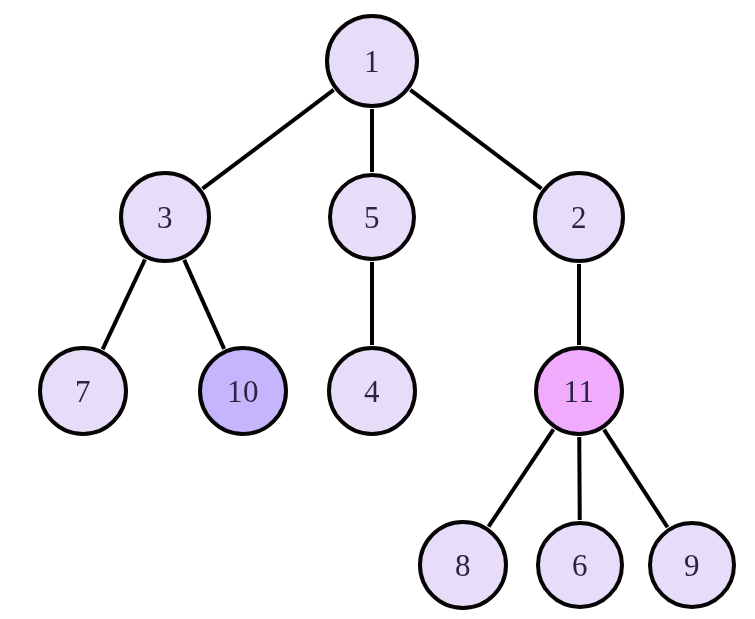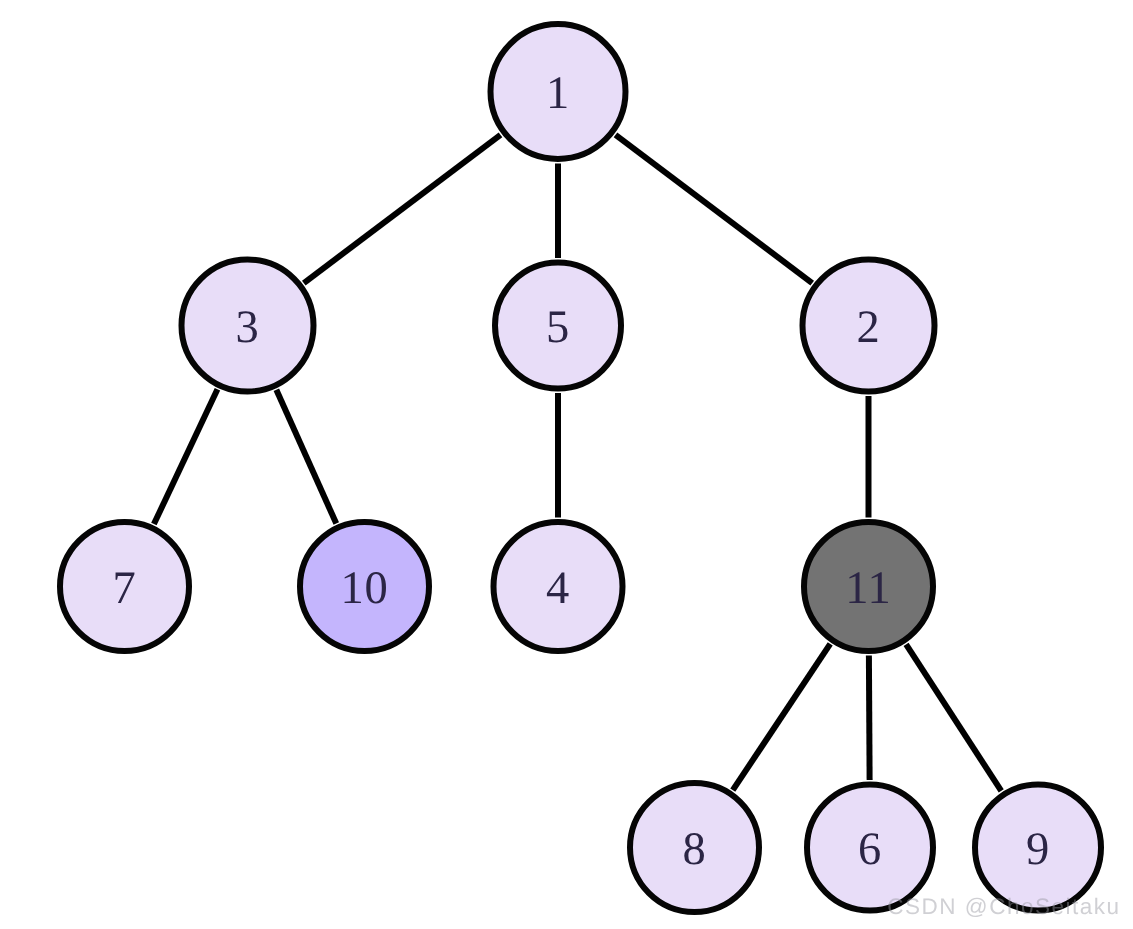--- a/index.html
+++ b/index.html
@@ -87,29 +87,28 @@
       </div>
       <div class="node" style="left: 38px; top: 346px; width: 90px; height: 90px; background: rgb(232, 221, 248); border-color: rgb(5, 5, 5); border-width: 4px;">
         <span class="node-label" style="color: rgb(43, 37, 69);">7</span>
       </div>
       <div class="node" style="left: 198px; top: 346px; width: 90px; height: 90px; background: #c4b5fd; border-color: rgb(5, 5, 5); border-width: 4px;">
         <span class="node-label" style="color: rgb(43, 37, 69);">10</span>
       </div>
       <div class="node" style="left: 327px; top: 346px; width: 90px; height: 90px; background: rgb(232, 221, 248); border-color: rgb(5, 5, 5); border-width: 4px;">
         <span class="node-label" style="color: rgb(43, 37, 69);">4</span>
       </div>
-      <div class="node" style="left: 534px; top: 346px; width: 90px; height: 90px; background: #737373; border-color: rgb(5, 5, 5); border-width: 4px;">
+      <div class="node" style="left: 534px; top: 346px; width: 90px; height: 90px; background: #f0abfc; border-color: rgb(5, 5, 5); border-width: 4px;">
         <span class="node-label" style="color: rgb(43, 37, 69);">11</span>
       </div>
       <div class="node" style="left: 418px; top: 520px; width: 90px; height: 90px; background: rgb(232, 221, 248); border-color: rgb(5, 5, 5); border-width: 4px;">
         <span class="node-label" style="color: rgb(43, 37, 69);">8</span>
       </div>
       <div class="node" style="left: 536px; top: 521px; width: 88px; height: 88px; background: rgb(232, 221, 248); border-color: rgb(5, 5, 5); border-width: 4px;">
         <span class="node-label" style="color: rgb(43, 37, 69);">6</span>
       </div>
       <div class="node" style="left: 648px; top: 521px; width: 88px; height: 88px; background: rgb(232, 221, 248); border-color: rgb(5, 5, 5); border-width: 4px;">
         <span class="node-label" style="color: rgb(43, 37, 69);">9</span>
       </div>
     </div>
 
-  <div id="watermark">CSDN @ChoSeitaku</div>
 
 </div>
 
 </body></html>

